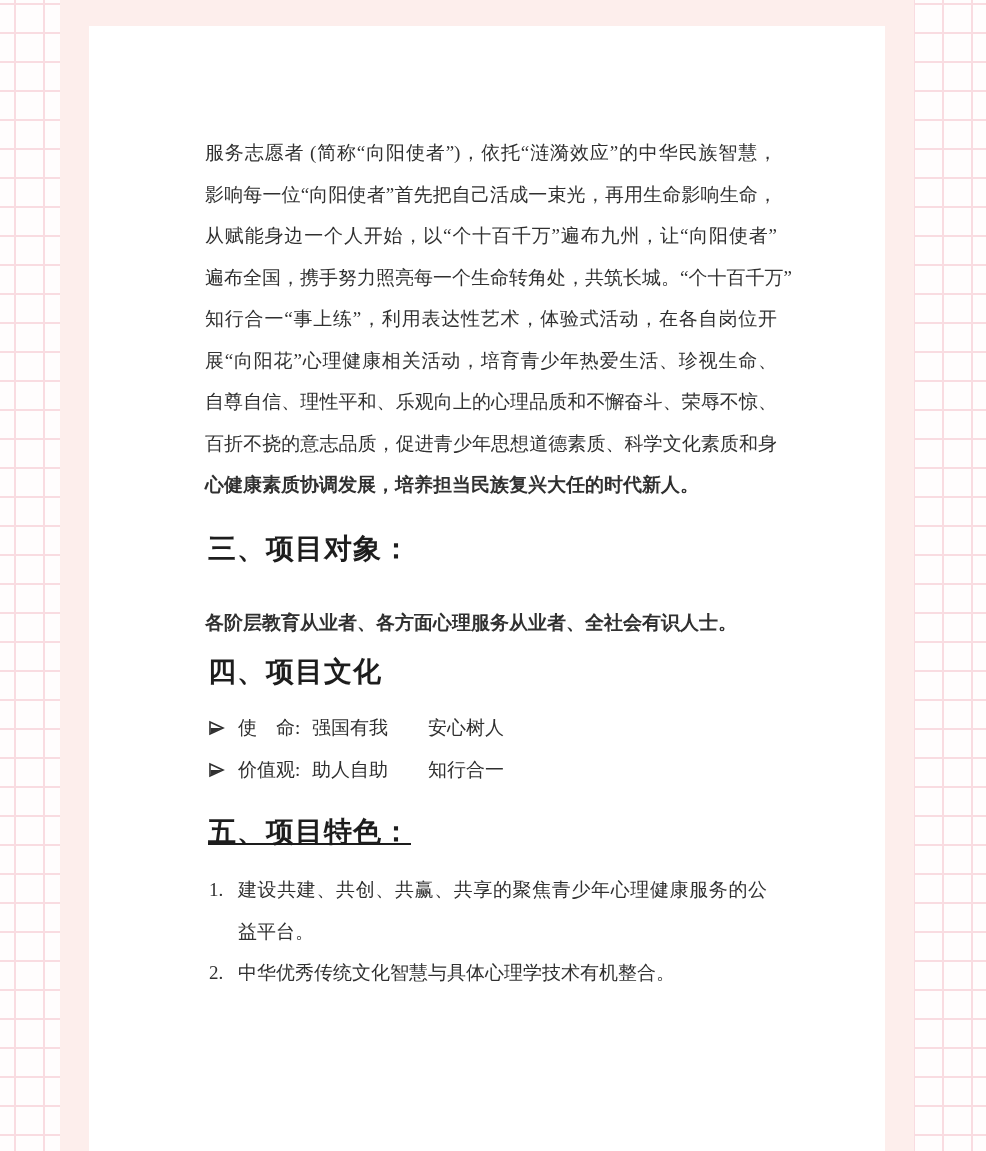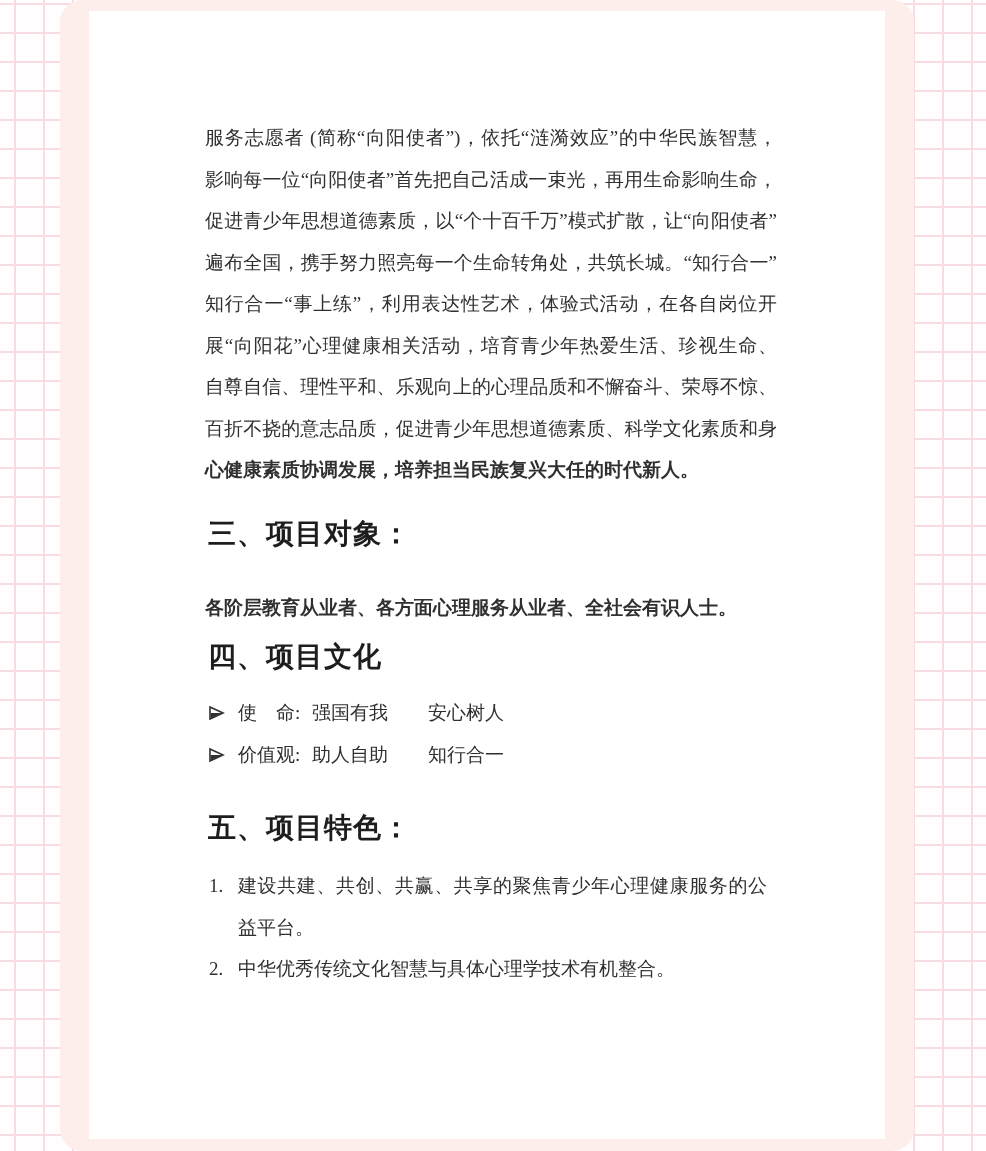--- a/index.html
+++ b/index.html
@@ -16,23 +16,22 @@
     background-position: 14px 3px;
     font-family: "Liberation Serif", "DejaVu Serif", serif;
   }
   .frame {
     position: absolute;
     left: 60px;
     top: 0;
     width: 854px;
     height: 1151px;
     box-sizing: border-box;
-    padding: 11px 29px 13px 29px;
+    padding: 26px 29px 13px 29px;
     background: var(--frame, #fdeeec);
-    border-radius: 22px;
   }
   .page {
     width: 796px;
     height: 1128px;
     box-sizing: border-box;
     padding: 106px 108px 0 116px;
     background: var(--page, #ffffff);
     color: var(--text, #303030);
     font-size: 19px;
     overflow: hidden;
@@ -61,21 +60,21 @@
   .vlist {
     list-style: none;
     margin: 18px 0 0 0;
     padding: 0;
     line-height: 41.5px;
   }
   .vlist li { position: relative; padding-left: 33px; }
   .arr { position: absolute; left: 3px; top: 12px; line-height: 0; }
   .vk-label { display: inline-block; width: 74px; }
   .vk-v2 { margin-left: 40px; }
-  .h-5 { margin-top: 36px; }
+  .h-5 { margin-top: 25px; text-decoration: underline; }
   .nlist {
     list-style: none;
     margin: 20px 10px 0 0;
     padding: 0;
     line-height: 41.5px;
   }
   .nlist li {
     position: relative;
     padding-left: 33px;
     text-align: justify;
@@ -85,22 +84,22 @@
 </style>
 </head>
 <body>
 
 <div class="frame">
   <div class="page">
 
     <div class="intro">
       <div class="jline">服务志愿者 (简称“向阳使者”)，依托“涟漪效应”的中华民族智慧，</div>
       <div class="jline">影响每一位“向阳使者”首先把自己活成一束光，再用生命影响生命，</div>
-      <div class="jline">促进青少年思想道德素质，以“个十百千万”模式扩散，让“向阳使者”</div>
-      <div class="jline">遍布全国，携手努力照亮每一个生命转角处，共筑长城。“知行合一”</div>
+      <div class="jline">从赋能身边一个人开始，以“个十百千万”遍布九州，让“向阳使者”</div>
+      <div class="jline">遍布全国，携手努力照亮每一个生命转角处，共筑长城。“个十百千万”</div>
       <div class="jline">知行合一“事上练”，利用表达性艺术，体验式活动，在各自岗位开</div>
       <div class="jline">展“向阳花”心理健康相关活动，培育青少年热爱生活、珍视生命、</div>
       <div class="jline">自尊自信、理性平和、乐观向上的心理品质和不懈奋斗、荣辱不惊、</div>
       <div class="jline">百折不挠的意志品质，促进青少年思想道德素质、科学文化素质和身</div>
       <div class="jline last">心健康素质协调发展，培养担当民族复兴大任的时代新人。</div>
     </div>
 
     <h2 class="h-3">三、项目对象：</h2>
 
     <p class="p-plain">各阶层教育从业者、各方面心理服务从业者、全社会有识人士。</p>

